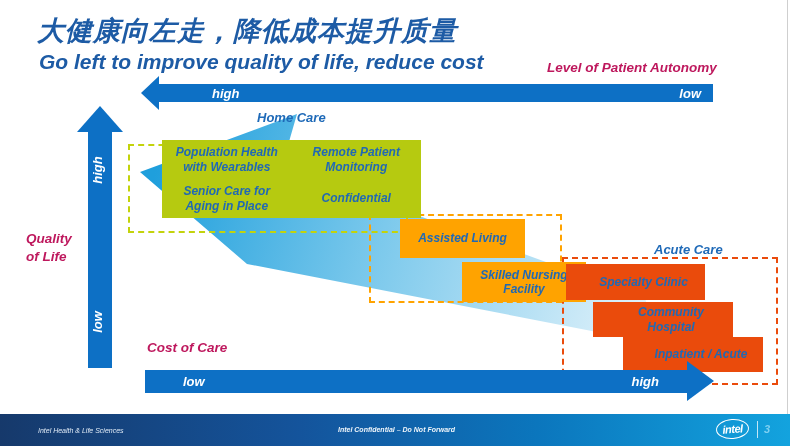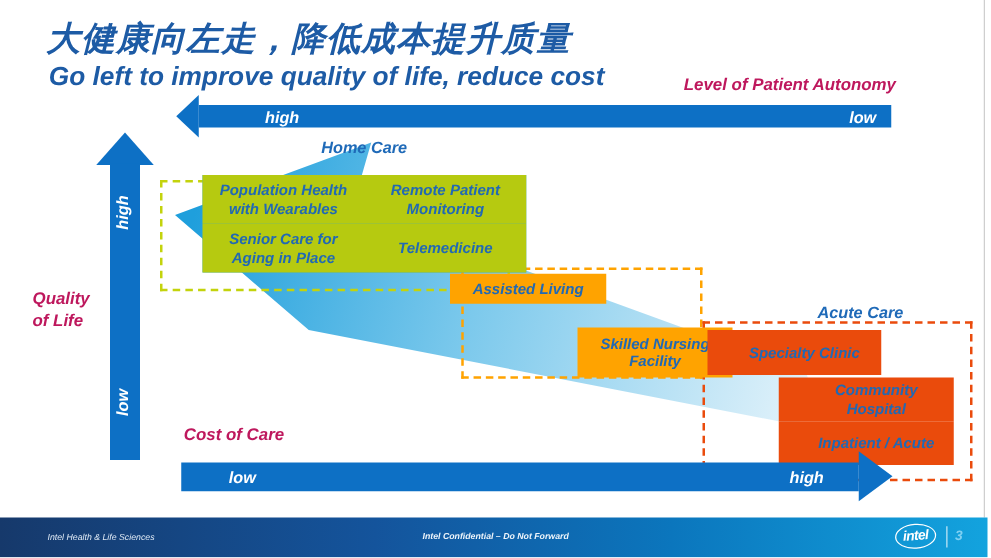--- a/index.html
+++ b/index.html
@@ -42,24 +42,24 @@
   .res-label{left:472px;top:195px;}
   .acute-label{left:654px;top:242px;}
   
   .home-grid{left:162px;top:140px;width:259px;height:78px;display:grid;
     grid-template-columns:1fr 1fr;grid-template-rows:1fr 1fr;gap:0;background:#2aa6df;}
   .card{display:flex;align-items:center;justify-content:center;text-align:center;
     font-size:12px;line-height:1.2;font-weight:600;color:#2169b4;padding:1px 8px;box-sizing:border-box;}
   .card-green{background:#b6ca10;}
   .card-orange{background:#ffa300;}
   .card-red{background:#ea4b0c;padding-left:24px;}
-  .assisted{left:360px;top:219px;width:125px;height:24px;}
+  .assisted{left:400px;top:219px;width:125px;height:39px;}
   .skilled{left:438px;top:262px;width:124px;height:40px;margin-left:24px;}
   .specialty{left:566px;top:264px;width:139px;height:36px;}
-  .community{left:593px;top:302px;width:140px;height:35px;margin-left:30px;}
+  .community{left:593px;top:302px;width:140px;height:35px;}
   .inpatient{left:623px;top:337px;width:140px;height:35px;text-align:center;}
   
   .footer{left:0;top:414px;width:790px;height:32px;
     background:linear-gradient(90deg,#16396b 0%,#14549c 38%,#0b76bd 68%,#13a3de 100%);}
   .footer-left{left:38px;top:427px;font-size:7px;color:#dfeaf6;white-space:nowrap;}
   .footer-center{left:50%;top:426px;transform:translateX(-50%);font-size:7px;font-weight:700;color:#eef5fb;white-space:nowrap;}
   .intel-logo{left:716px;top:419px;width:33px;height:20px;border:1.5px solid #ffffff;border-radius:50%;
     display:flex;align-items:center;justify-content:center;color:#ffffff;font-size:11px;font-weight:700;
     letter-spacing:-0.5px;box-sizing:border-box;transform:rotate(-4deg);}
   .footer-divider{left:757px;top:421px;width:1px;height:17px;background:rgba(255,255,255,0.75);}
@@ -89,21 +89,21 @@
   <div class="abs region region-res"></div>
   <div class="abs region region-acute"></div>
 
   <div class="abs group-label home-label">Home Care</div>
   <div class="abs group-label acute-label">Acute Care</div>
 
   <div class="abs home-grid">
     <div class="card card-green">Population Health with Wearables</div>
     <div class="card card-green">Remote Patient Monitoring</div>
     <div class="card card-green">Senior Care for Aging in Place</div>
-    <div class="card card-green">Telemedicine</div>
+    <div class="card card-green">Confidential</div>
   </div>
 
   <div class="abs card card-orange assisted">Assisted Living</div>
   <div class="abs card card-orange skilled">Skilled Nursing Facility</div>
 
   <div class="abs card card-red specialty">Specialty Clinic</div>
   <div class="abs card card-red community">Community Hospital</div>
   <div class="abs card card-red inpatient">Inpatient / Acute</div>
 
   <div class="abs axis-label autonomy-label">Level of Patient Autonomy</div>

